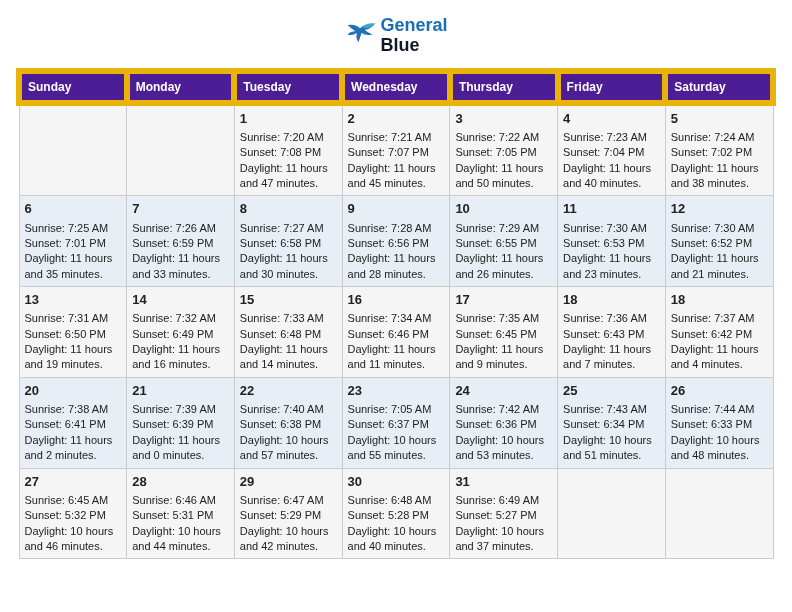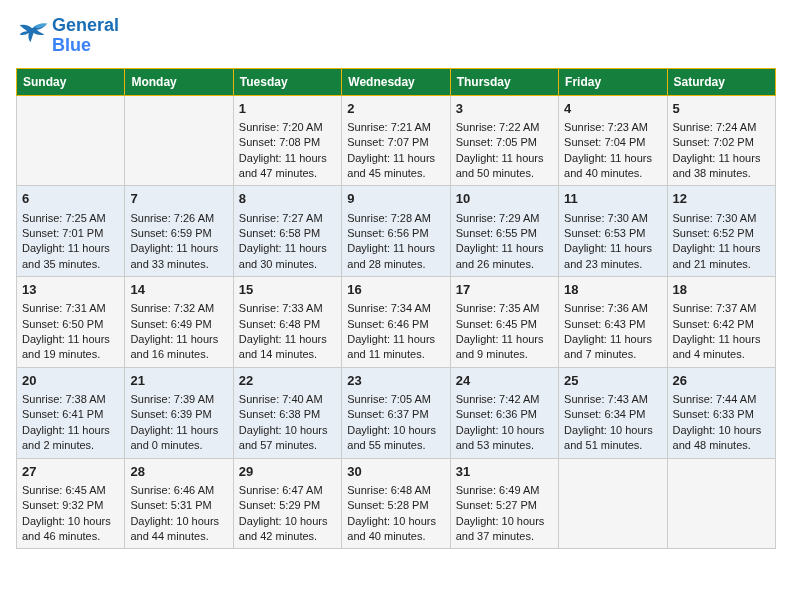--- a/index.html
+++ b/index.html
@@ -5,21 +5,21 @@
     * { box-sizing: border-box; margin: 0; padding: 0; }
     body {
       font-family: Arial, sans-serif;
       background: #fff;
       width: 792px;
       min-height: 612px;
       padding: 16px;
     }
     .header {
       display: flex;
-      justify-content: flex-start;
+      justify-content: center;
       align-items: flex-start;
       margin-bottom: 12px;
     }
     .logo {
       display: flex;
       align-items: center;
       gap: 4px;
     }
     .logo-text {
       font-size: 18px;
@@ -45,27 +45,27 @@
     .location-title {
       font-size: 15px;
       color: #444;
     }
     table {
       width: 100%;
       border-collapse: collapse;
       font-size: 11px;
     }
     thead tr th {
-      background-color: #15803d;
+      background-color: #4c1d95;
       color: #fff;
       text-align: left;
       padding: 6px 6px;
       font-size: 12px;
       font-weight: bold;
-      border: 1px solid #eab308;
+      border: 6px solid #eab308;
     }
     tbody tr td {
       border: 1px solid #ccc;
       vertical-align: top;
       padding: 4px 5px;
       min-height: 60px;
       width: 108px;
       line-height: 1.4;
       color: #222;
     }
@@ -87,21 +87,21 @@
 <body>
 
 <div class="header">
   <div class="logo">
     <svg class="logo-bird" viewBox="0 0 40 36" xmlns="http://www.w3.org/2000/svg">
       <path d="M20,8 Q28,2 38,4 Q32,10 26,10 Q30,14 36,16 Q28,18 22,14 Q20,20 18,26 Q14,20 16,14 Q10,18 4,16 Q8,12 14,12 Q8,8 4,4 Q14,2 20,8Z" fill="#2171b5"></path>
       <path d="M22,6 Q30,0 40,2 Q34,8 28,8" fill="#4a9fd4"></path>
     </svg>
     <div>
       <div class="logo-text"><span>General</span></div>
-      <div class="logo-text"><span style="color:#3b82f6;">Blue</span></div>
+      <div class="logo-text"><span style="color:#0f172a;">Blue</span></div>
     </div>
   </div>
   <div class="title-block">
     <div class="month-title"></div>
     <div class="location-title"></div>
   </div>
 </div>
 
 <table>
   <thead>
@@ -279,21 +279,21 @@
           <span class="day-num">26</span>
           <div>Sunrise: 7:44 AM</div>
           <div>Sunset: 6:33 PM</div>
           <div>Daylight: 10 hours and 48 minutes.</div>
         </td>
       </tr>
       <tr>
         <td>
           <span class="day-num">27</span>
           <div>Sunrise: 6:45 AM</div>
-          <div>Sunset: 9:32 PM</div>
+          <div>Sunset: 5:32 PM</div>
           <div>Daylight: 10 hours and 46 minutes.</div>
         </td>
         <td>
           <span class="day-num">28</span>
           <div>Sunrise: 6:46 AM</div>
           <div>Sunset: 5:31 PM</div>
           <div>Daylight: 10 hours and 44 minutes.</div>
         </td>
         <td>
           <span class="day-num">29</span>

